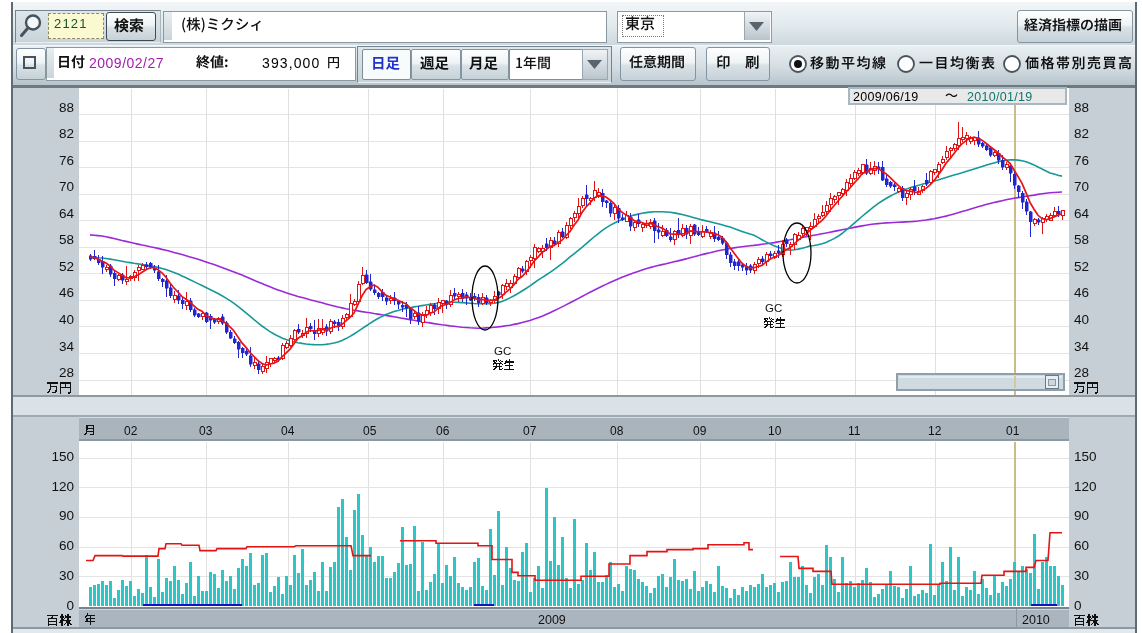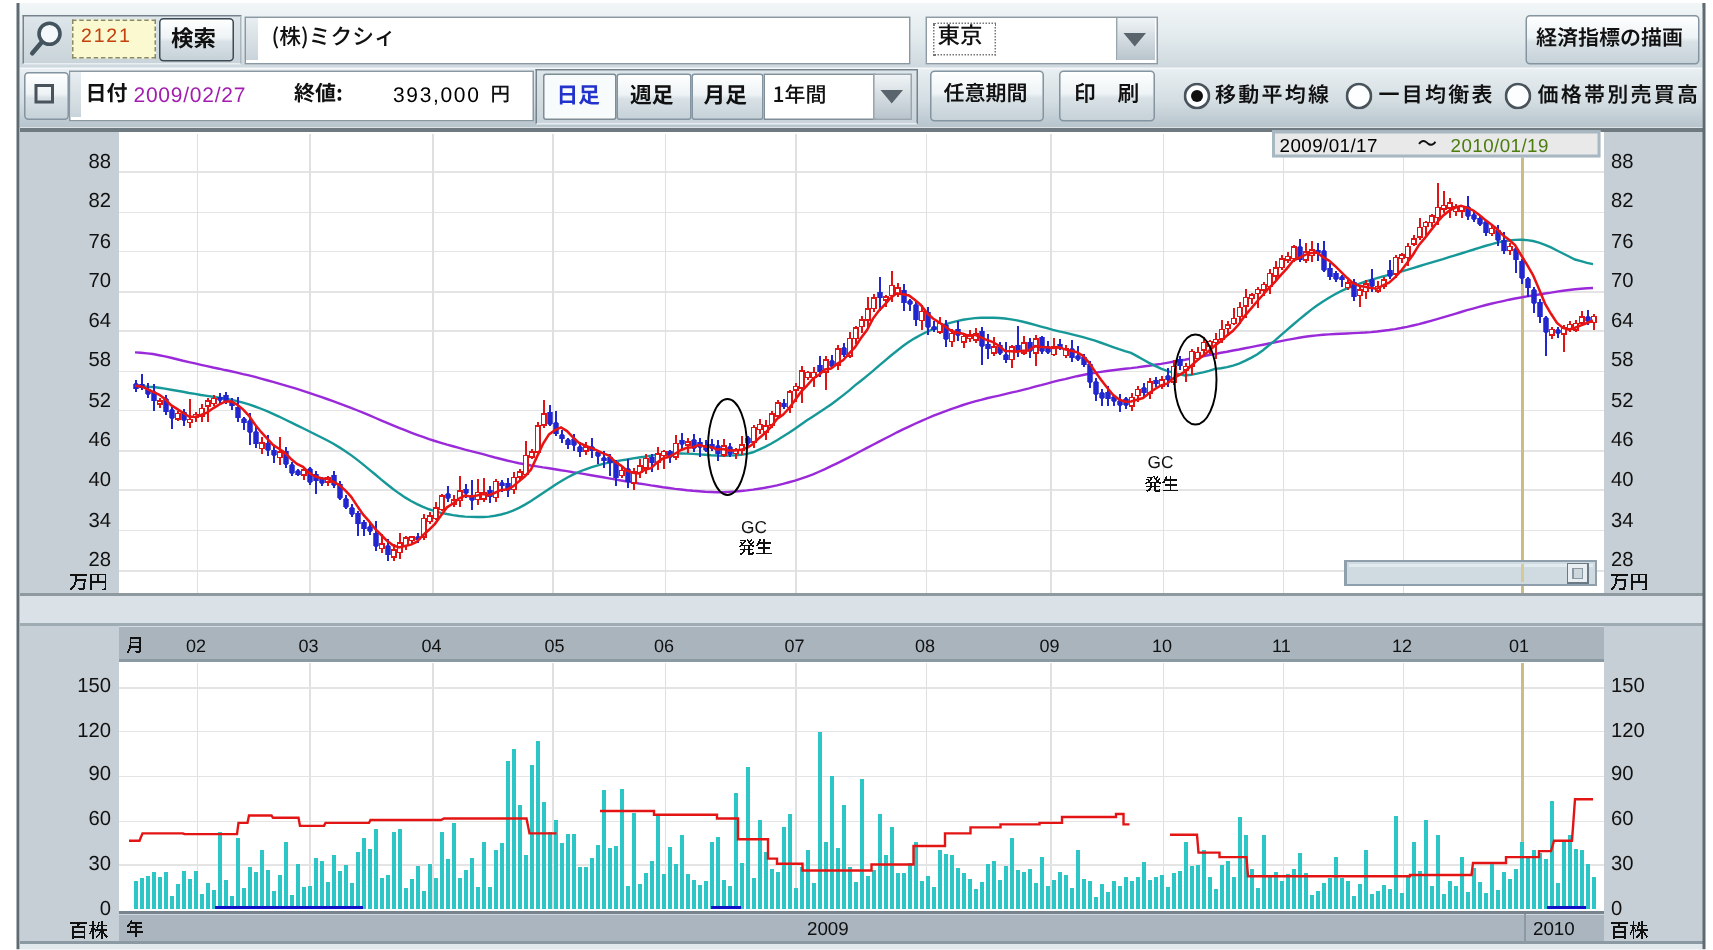--- a/index.html
+++ b/index.html
@@ -159,21 +159,21 @@
 <div style="position:absolute;left:13px;top:46px;width:1122px;height:39px;background:linear-gradient(180deg,#e9eff2 0%,#d3dde2 55%,#b7c4cc 100%)"></div>
 <div style="position:absolute;left:13px;top:45px;width:1122px;height:1px;background:#f4f8fa"></div>
 <div style="position:absolute;left:11px;top:2px;width:2px;height:631px;background:#5f6b73"></div>
 <div style="position:absolute;left:1135px;top:2px;width:2px;height:631px;background:#5f6b73"></div>
 <div style="position:absolute;left:15px;top:10px;width:144px;height:31px;background:linear-gradient(180deg,#dde6ea,#c9d4da);border:1px solid #76828c;border-bottom-color:#e8eef1;border-right-color:#aab6bd"></div>
 <svg style="position:absolute;left:16px;top:11px" width="30" height="29">
 <circle cx="17" cy="11.5" r="7" fill="#f4f8fa" stroke="#44545f" stroke-width="2.4"></circle>
 <line x1="11.5" y1="17.5" x2="5.5" y2="24.5" stroke="#44545f" stroke-width="3" stroke-linecap="round"></line>
 </svg>
 <div style="position:absolute;left:48px;top:13px;width:54px;height:24px;background:#fbf9d0;border:1px dashed #8a8a6a"></div>
-<div style="position:absolute;left:54px;top:16px;font:13px 'Liberation Sans',sans-serif;color:#c2410c;letter-spacing:1.2px">2121</div>
+<div style="position:absolute;left:54px;top:16px;font:13px 'Liberation Sans',sans-serif;color:#14532d;letter-spacing:1.2px">2121</div>
 <div style="position:absolute;left:106px;top:12px;width:48px;height:27px;background:linear-gradient(180deg,#feffff 0%,#eef3f5 45%,#d8e1e6 55%,#c6d2d8 100%);border:1px solid #3e4a54;border-radius:3px;box-shadow:inset 0 1px 0 #fff;"></div>
 <svg style="position:absolute;left:114px;top:18px" width="32" height="18">
       <path transform="translate(0,12.9)" d="M0.67439208984375 -9.646519775390624H5.559898681640624V-7.979674072265625H0.67439208984375ZM2.521171875 -12.745810546875H4.184718017578125V1.3359118652343749H2.521171875ZM2.5229736328125 -8.49538330078125 3.5330969238281247 -8.153074951171874Q3.376497802734375 -7.253074951171874 3.136649780273437 -6.297275390625Q2.8968017578125 -5.341475830078124 2.587803955078125 -4.421526489257812Q2.27880615234375 -3.5015771484375 1.9222576904296873 -2.7007269287109374Q1.5657092285156249 -1.8998767089843749 1.1607092285156249 -1.3214758300781249Q1.030506591796875 -1.677286376953125 0.7851013183593749 -2.145Q0.539696044921875 -2.612713623046875 0.3359912109375 -2.930123291015625Q0.70259033203125 -3.42002197265625 1.034088134765625 -4.078068237304688Q1.3655859375 -4.736114501953125 1.65538330078125 -5.489859008789063Q1.9451806640625 -6.243603515625 2.16747802734375 -7.013096923828124Q2.389775390625 -7.7825903320312495 2.5229736328125 -8.49538330078125ZM4.109718017578125 -7.3638061523437495Q4.233017578125 -7.21380615234375 4.484566040039063 -6.850506591796875Q4.736114501953125 -6.48720703125 5.025162963867187 -6.06060791015625Q5.31421142578125 -5.6340087890624995 5.550759887695312 -5.267409667968749Q5.787308349609375 -4.900810546874999 5.880607910156249 -4.747510986328125L4.9538854980468745 -3.35457275390625Q4.8305859374999995 -3.684876708984375 4.632438354492187 -4.126627807617187Q4.434290771484375 -4.5683789062499995 4.2028436279296875 -5.043429565429687Q3.971396484375 -5.518480224609375 3.758248901367187 -5.930231323242188Q3.5451013183593747 -6.341982421875 3.39840087890625 -6.603885498046875ZM7.232713623046875 -9.288017578125H12.711295166015624V-7.811678466796875H7.232713623046875ZM9.921903076171875 -11.177669677734375Q9.510303955078125 -10.576171875 8.889605712890624 -9.95637451171875Q8.268907470703125 -9.336577148437499 7.52490966796875 -8.788480224609375Q6.7809118652343745 -8.24038330078125 5.99281494140625 -7.842286376953124Q5.8659118652343745 -8.186396484374999 5.613755493164062 -8.623209228515623Q5.36159912109375 -9.06002197265625 5.146193847656249 -9.3456298828125Q5.960991210937499 -9.7020263671875 6.7024383544921875 -10.25432373046875Q7.443885498046875 -10.80662109375 8.05288330078125 -11.450568237304687Q8.661881103515624 -12.094515380859374 9.04677978515625 -12.724211425781249H10.678524169921875Q11.20682373046875 -12.00601318359375 11.874920654296876 -11.362066040039062Q12.543017578125 -10.718118896484375 13.299464721679687 -10.220872192382814Q14.055911865234375 -9.72362548828125 14.835911865234374 -9.42722900390625Q14.588704833984375 -9.1098193359375 14.336548461914063 -8.668057250976563Q14.08439208984375 -8.226295166015625 13.910687255859374 -7.847083740234375Q13.185889892578125 -8.211881103515625 12.425242309570312 -8.757579345703125Q11.6645947265625 -9.303277587890625 11.01479736328125 -9.934775390625Q10.365 -10.566273193359375 9.921903076171875 -11.177669677734375ZM7.62484130859375 -5.479775390625V-4.06682373046875H12.314370117187499V-5.479775390625ZM6.06659912109375 -6.850810546875H13.9344140625V-2.68078857421875H6.06659912109375ZM9.11038330078125 -8.35259033203125H10.73042724609375V-4.520101318359375Q10.73042724609375 -3.693299560546875 10.552077026367186 -2.8430969238281247Q10.373726806640624 -1.9928942871093749 9.880376586914062 -1.2010418701171874Q9.3870263671875 -0.409189453125 8.461226806640624 0.26506164550781247Q7.53542724609375 0.9393127441406249 6.043828125 1.425911865234375Q5.9703259277343745 1.2372070312499999 5.794971313476562 0.978299560546875Q5.61961669921875 0.71939208984375 5.426711425781249 0.4705352783203125Q5.23380615234375 0.221678466796875 5.08020263671875 0.08637451171874999Q6.4481982421875 -0.33842285156249996 7.256244506835937 -0.8682202148437499Q8.064290771484375 -1.398017578125 8.459088134765626 -2.006114501953125Q8.853885498046875 -2.61421142578125 8.982134399414061 -3.259808349609375Q9.11038330078125 -3.9054052734374998 9.11038330078125 -4.57020263671875ZM10.843524169921874 -3.579312744140625Q11.318726806640624 -2.4576123046875 11.890376586914062 -1.78531494140625Q12.4620263671875 -1.113017578125 13.172572631835937 -0.730821533203125Q13.883118896484374 -0.34862548828125 14.737510986328125 -0.087330322265625Q14.42520263671875 0.1865771484375 14.1320947265625 0.5974383544921875Q13.83898681640625 1.008299560546875 13.70038330078125 1.409110107421875Q12.734088134765624 1.0326123046875 11.930839233398437 0.4926123046875Q11.12759033203125 -0.0473876953125 10.482438354492189 -0.9376409912109375Q9.837286376953125 -1.8278942871093748 9.326982421875 -3.255303955078125Z M21.557973632812498 -2.7455859375H23.353524169921876V1.3440087890624999H21.557973632812498ZM21.546273193359376 -12.749110107421874H23.330123291015624V-8.420101318359375H21.546273193359376ZM21.1487841796875 -8.150101318359376 22.780528564453125 -7.3835815429687495Q22.1070263671875 -6.780281982421875 21.37547790527344 -6.20968505859375Q20.643929443359376 -5.6390881347656245 20.024132080078125 -5.237691650390625L18.75659912109375 -5.9223083496093745Q19.15979736328125 -6.21720703125 19.601244506835936 -6.602105712890625Q20.042691650390623 -6.98700439453125 20.45413879394531 -7.394403076171875Q20.8655859375 -7.8018017578125 21.1487841796875 -8.150101318359376ZM24.393885498046874 -7.198502197265625 26.00222900390625 -6.326678466796875Q25.073422851562498 -5.628277587890625 23.999718017578125 -4.919229125976562Q22.92601318359375 -4.2101806640624995 21.845709228515624 -3.577033081054687Q20.7654052734375 -2.9438854980468747 19.813502197265624 -2.459088134765625L18.62457275390625 -3.2790087890625Q19.339775390625 -3.648907470703125 20.1215771484375 -4.122156372070313Q20.903378906249998 -4.5954052734375 21.680980224609375 -5.121154174804687Q22.45858154296875 -5.646903076171875 23.153682861328125 -6.176852416992187Q23.8487841796875 -6.706801757812499 24.393885498046874 -7.198502197265625ZM17.442286376953124 -5.63038330078125 18.614718017578124 -6.640810546875Q19.152916259765625 -6.37921142578125 19.7637158203125 -6.029262084960937Q20.374515380859375 -5.679312744140625 20.937015380859375 -5.317662963867187Q21.499515380859375 -4.9560131835937495 21.859515380859374 -4.64101318359375L20.608480224609373 -3.51538330078125Q20.28358154296875 -3.83038330078125 19.746132202148438 -4.21288330078125Q19.208682861328125 -4.59538330078125 18.602083740234377 -4.97038330078125Q17.995484619140626 -5.34538330078125 17.442286376953124 -5.63038330078125ZM24.471903076171877 -4.448682861328125 25.652735595703124 -5.36220703125Q26.247330322265626 -4.99560791015625 26.926226806640624 -4.522359008789062Q27.605123291015623 -4.049110107421875 28.22162109375 -3.5716607666015623Q28.838118896484374 -3.09421142578125 29.226317138671874 -2.700911865234375L27.963581542968747 -1.6655859375Q27.5987841796875 -2.06218505859375 27.011537475585936 -2.5546343994140623Q26.424290771484372 -3.047083740234375 25.7570947265625 -3.5512335205078123Q25.089898681640626 -4.05538330078125 24.471903076171877 -4.448682861328125ZM24.208480224609374 -1.2101806640625 25.583118896484375 -2.100303955078125Q26.171114501953124 -1.79700439453125 26.865162963867185 -1.3987554931640624Q27.55921142578125 -1.000506591796875 28.198361206054688 -0.5839581298828125Q28.837510986328127 -0.16740966796874998 29.26921142578125 0.17578857421875L27.782669677734376 1.196114501953125Q27.416070556640626 0.852916259765625 26.807821655273436 0.4246673583984375Q26.19957275390625 -0.00358154296875 25.50972473144531 -0.4360308837890625Q24.819876708984374 -0.868480224609375 24.208480224609374 -1.2101806640625ZM15.921295166015625 -3.633017578125Q16.973096923828123 -3.633017578125 18.31904846191406 -3.6379669189453123Q19.665 -3.642916259765625 21.19425109863281 -3.6537158203124998Q22.723502197265624 -3.664515380859375 24.351903076171872 -3.6886651611328123Q25.980303955078124 -3.7128149414062497 27.585303955078125 -3.7344140625L27.4968017578125 -2.3666784667968748Q25.443603515625 -2.2982775878906248 23.351103515625 -2.2282269287109373Q21.258603515624998 -2.15817626953125 19.371002197265625 -2.1031256103515625Q17.48340087890625 -2.0480749511718748 16.00979736328125 -2.02137451171875ZM18.98457275390625 -2.058299560546875 20.69162109375 -1.416881103515625Q20.201722412109376 -0.9035815429687499 19.563473510742188 -0.40693176269531245Q18.925224609375 0.089718017578125 18.237775268554685 0.508817138671875Q17.550325927734374 0.927916259765625 16.913726806640625 1.23781494140625Q16.766722412109374 1.064110107421875 16.5162158203125 0.8227532958984376Q16.265709228515625 0.581396484375 16.003502197265625 0.3517401123046875Q15.741295166015625 0.122083740234375 15.53759033203125 -0.024920654296875Q16.49398681640625 -0.3762158203125 17.44033264160156 -0.9199603271484376Q18.386678466796873 -1.463704833984375 18.98457275390625 -2.058299560546875ZM16.094696044921875 -11.576722412109374H28.875303955078124V-10.030180664062499H16.094696044921875ZM15.964189453125 -9.106519775390625H29.067308349609377V-5.986497802734375H27.2867578125V-7.603480224609375H17.6628369140625V-5.986497802734375H15.964189453125Z" fill="#111111"></path>
     </svg>
 <div style="position:absolute;left:163px;top:11px;width:442px;height:30px;background:#fff;border:1px solid #8a98a2"></div>
 <div style="position:absolute;left:164px;top:12px;width:8px;height:28px;background:linear-gradient(180deg,#e8eef1,#c9d4da)"></div>
 <svg style="position:absolute;left:181px;top:17px" width="85" height="17">
       <path transform="translate(0,12.5)" d="M3.4405604248046875 2.883179504394531Q2.428460601806641 1.229599822998047 1.858900619506836 -0.5768099822998047Q1.2893406372070313 -2.3832197875976564 1.2893406372070313 -4.534439575195313Q1.2893406372070313 -6.685659362792969 1.858900619506836 -8.495259185791015Q2.428460601806641 -10.304859008789062 3.4405604248046875 -11.958438690185547L4.475857238769532 -11.495599822998047Q3.551337097167969 -9.930760070800781 3.1061869201660155 -8.140880035400391Q2.6610367431640625 -6.351 2.6610367431640625 -4.534439575195313Q2.6610367431640625 -2.709759185791016 3.1061869201660155 -0.9239391326904298Q3.551337097167969 0.8618809204101563 4.475857238769532 2.426720672607422Z M11.086699645996095 -6.042437805175782H19.023999114990236V-4.793701416015625H11.086699645996095ZM12.534379150390626 -9.609437805175782H18.57449822998047V-8.360701416015626H12.534379150390626ZM14.436201416015624 -12.237999114990235H15.774257415771483V1.2116190795898438H14.436201416015624ZM13.998881805419924 -5.423 15.074198760986327 -5.091240814208985Q14.657178619384766 -3.956760955810547 14.04063833618164 -2.893331008911133Q13.424098052978515 -1.8299010620117189 12.685757858276368 -0.9517810974121095Q11.94741766357422 -0.0736611328125 11.130197875976563 0.5243187255859375Q11.021738159179687 0.3607591857910156 10.858178619384766 0.16152976989746093Q10.694619079589845 -0.03769964599609375 10.522939575195313 -0.2215590972900391Q10.35126007080078 -0.4054185485839844 10.195820495605469 -0.5301181945800781Q10.986940460205078 -1.0213782653808594 11.709910690307616 -1.7974185485839844Q12.432880920410156 -2.5734588317871094 13.026801239013672 -3.513639221191406Q13.620721557617188 -4.453819610595703 13.998881805419924 -5.423ZM16.266676849365236 -5.3568800354003905Q16.59321713256836 -4.461939575195313 17.09752755737305 -3.5669991149902347Q17.601837982177734 -2.6720586547851566 18.204458389282227 -1.9137083892822266Q18.80707879638672 -1.155358123779297 19.423619079589844 -0.6542381591796875Q19.27455953979492 -0.5359185485839844 19.083450088500975 -0.35205909729003904Q18.89234063720703 -0.16819964599609377 18.719791168212893 0.03508975219726562Q18.547241699218752 0.23837915039062502 18.430662017822268 0.41817861938476564Q17.80600177001953 -0.18966113281250002 17.216431274414063 -1.0735810089111328Q16.626860778808595 -1.9575008850097657 16.131540283203126 -2.987870849609375Q15.636219787597657 -4.018240814208984 15.288799468994142 -5.049480743408203ZM12.25598162841797 -11.54315936279297 13.519218017578126 -11.3245Q13.303457946777343 -9.904079681396485 12.896587982177735 -8.595309539794922Q12.489718017578125 -7.2865393981933595 11.911457946777343 -6.379999114990235Q11.79487826538086 -6.482078796386719 11.59245883178711 -6.614898406982422Q11.390039398193359 -6.7477180175781255 11.183559982299805 -6.872417663574219Q10.97708056640625 -6.997117309570313 10.815260955810547 -7.068457061767578Q11.381921203613281 -7.889157592773438 11.730501327514649 -9.079608123779298Q12.079081451416016 -10.270058654785156 12.25598162841797 -11.54315936279297ZM5.865541168212891 -9.482418548583984H10.981719787597656V-8.209322265625H5.865541168212891ZM7.870602478027344 -12.244379150390625H9.208658477783203V1.2052390441894532H7.870602478027344ZM7.849722442626954 -8.595021911621094 8.624600708007812 -8.29864276123047Q8.460460601806641 -7.404282867431641 8.211060424804689 -6.460912902832032Q7.961660247802735 -5.517542938232422 7.651070053100586 -4.611292938232422Q7.340479858398437 -3.705042938232422 6.981459716796875 -2.9252329559326173Q6.622439575195313 -2.1454229736328125 6.239059539794922 -1.5926830444335938Q6.177579681396484 -1.7887224426269532 6.058679946899414 -2.0366716461181644Q5.9397802124023436 -2.284620849609375 5.805510513305664 -2.529380035400391Q5.671240814208984 -2.7741392211914064 5.54828109741211 -2.9492985839843753Q5.915421203613281 -3.4161987609863282 6.263131362915039 -4.078559097290039Q6.610841522216797 -4.74091943359375 6.917371734619141 -5.505359893798828Q7.223901947021485 -6.269800354003906 7.461992141723633 -7.0655608673095704Q7.7000823364257815 -7.861321380615235 7.849722442626954 -8.595021911621094ZM9.147178619384766 -7.8317416992187505Q9.277678619384766 -7.673981628417969 9.533748672485352 -7.2882815399169925Q9.789818725585938 -6.902581451416016 10.085328796386719 -6.441191345214844Q10.3808388671875 -5.979801239013672 10.629658920288087 -5.5836611328125Q10.878478973388672 -5.1875210266113285 10.971859008789064 -5.021640991210938L10.163921203613281 -4.069863433837891Q10.041541168212891 -4.373203186035156 9.828390991210938 -4.819513168334961Q9.615240814208985 -5.265823150634766 9.366710601806641 -5.753893203735352Q9.118180389404298 -6.241963256835938 8.889660247802734 -6.659273239135743Q8.661140106201172 -7.0765832214355475 8.514400177001953 -7.330042938232422Z M21.377055999755857 2.883179504394531 20.335379150390622 2.426720672607422Q21.259899291992188 0.8618809204101563 21.708239486694335 -0.9239391326904298Q22.156579681396483 -2.709759185791016 22.156579681396483 -4.534439575195313Q22.156579681396483 -6.351 21.708239486694335 -8.140880035400391Q21.259899291992188 -9.930760070800781 20.335379150390622 -11.495599822998047L21.377055999755857 -11.958438690185547Q22.395535858154297 -10.304859008789062 22.961905822753906 -8.495259185791015Q23.528275787353515 -6.685659362792969 23.528275787353515 -4.534439575195313Q23.528275787353515 -2.3832197875976564 22.961905822753906 -0.5768099822998047Q22.395535858154297 1.229599822998047 21.377055999755857 2.883179504394531Z M28.972160247802734 -11.143537628173828Q29.53940017700195 -11.071037628173828 30.323559982299805 -10.936477645874024Q31.107719787597656 -10.80191766357422 31.988739486694335 -10.62704769897461Q32.86975918579101 -10.452177734375 33.74990892028808 -10.24830776977539Q34.63005865478515 -10.044437805175782 35.3956584777832 -9.837377822875977Q36.16125830078125 -9.630317840576172 36.71225830078125 -9.441817840576173L36.125880035400385 -8.024302124023437Q35.60735989379883 -8.219182159423829 34.861190017700196 -8.426242141723634Q34.11502014160156 -8.633302124023437 33.25662040710449 -8.842102035522462Q32.39822067260742 -9.050901947021485 31.521260955810547 -9.237081893920898Q30.64430123901367 -9.423261840820313 29.847961486816406 -9.570001770019532Q29.05162173461914 -9.716741699218751 28.44088180541992 -9.789241699218751ZM28.313280212402343 -7.282478088378906Q29.072499999999998 -7.151978088378907 30.06139973449707 -6.954488159179688Q31.05029946899414 -6.756998229980469 32.104449203491214 -6.520068283081055Q33.15859893798828 -6.283138336181641 34.112698760986326 -6.029388336181641Q35.06679858398437 -5.775638336181641 35.74191854858398 -5.53087826538086L35.17352014160156 -4.111622619628906Q34.54364010620117 -4.356382690429688 33.612160247802734 -4.618252655029297Q32.680680389404294 -4.8801226196289065 31.633780654907227 -5.13155256652832Q30.586880920410156 -5.382982513427734 29.575361221313475 -5.584532424926758Q28.563841522216794 -5.786082336425782 27.77562173461914 -5.903822265625ZM27.543619964599607 -3.0942976989746094Q28.278479858398434 -2.9782976989746097 29.201259628295894 -2.792987716674805Q30.124039398193357 -2.607677734375 31.116999114990236 -2.3820577697753906Q32.10995883178711 -2.1564378051757815 33.073048583984374 -1.9099378051757814Q34.03613833618164 -1.6634378051757814 34.87423815917968 -1.4105577697753908Q35.71233798217773 -1.157677734375 36.30683798217773 -0.9210376281738282L35.67347985839844 0.498218017578125Q35.09173992919922 0.2534579467773438 34.256830123901366 -0.006672088623046857Q33.42192031860351 -0.2668021240234375 32.450710601806634 -0.5205521240234375Q31.479500885009763 -0.7743021240234376 30.483351150512693 -0.9958621063232422Q29.487201416015623 -1.217422088623047 28.58066157531738 -1.391422088623047Q27.67412173461914 -1.565422088623047 26.971741699218747 -1.6733021240234376Z M52.13851748657226 -9.047420318603516Q52.03179769897461 -8.872840637207032 51.924207946777344 -8.624890991210938Q51.81661819458007 -8.376941345214844 51.73889840698242 -8.158281982421876Q51.550398406982424 -7.468081451416016 51.19775830078125 -6.625921203613282Q50.84511819458008 -5.783760955810547 50.3425481414795 -4.907380920410157Q49.839978088378906 -4.031000885009766 49.185738159179685 -3.2300210266113285Q48.17827844238281 -2.0033213806152346 46.79903851318359 -1.0034015045166016Q45.419798583984374 -0.0034816284179687504 43.381678619384765 0.7800980529785156L42.04014276123047 -0.42513833618164065Q43.44026184082031 -0.8398379821777344 44.50456175231933 -1.3989579467773439Q45.56886166381836 -1.9580779113769533 46.391591964721684 -2.6239181060791017Q47.214322265625 -3.28975830078125 47.85522244262695 -4.043178619384766Q48.39578286743164 -4.665519256591797 48.84238313293457 -5.428219787597657Q49.288983398437495 -6.190920318603516 49.61001361083984 -6.952750885009766Q49.931043823242184 -7.714581451416016 50.05632403564453 -8.318942230224609H44.89664099121094L45.449959716796876 -9.622778442382813Q45.6338196105957 -9.622778442382813 46.09085989379882 -9.622778442382813Q46.54790017700195 -9.622778442382813 47.13109063720703 -9.622778442382813Q47.71428109741211 -9.622778442382813 48.28935159301758 -9.622778442382813Q48.864422088623044 -9.622778442382813 49.29478242492675 -9.622778442382813Q49.725142761230465 -9.622778442382813 49.86376272583008 -9.622778442382813Q50.17522244262695 -9.622778442382813 50.46232182312012 -9.660768371582032Q50.74942120361328 -9.69875830078125 50.94836077880859 -9.77299822998047ZM47.33727667236328 -11.281579681396485Q47.12209716796875 -10.955040283203125 46.91503762817383 -10.583260955810548Q46.70797808837891 -10.21148162841797 46.588498229980466 -9.996881805419923Q46.13667861938477 -9.166322265625 45.45198904418945 -8.238902389526368Q44.76729946899414 -7.311482513427735 43.86336952209473 -6.420022354125977Q42.95943957519531 -5.528562194824219 41.84757879638671 -4.776881805419922L40.5710026550293 -5.724598937988281Q41.51524258422852 -6.293578796386719 42.25300265502929 -6.931288955688477Q42.99076272583007 -7.568999114990235 43.53828286743163 -8.21453939819336Q44.0858030090332 -8.860079681396485 44.47643304443359 -9.45486996459961Q44.86706307983398 -10.049660247802734 45.11878286743164 -10.524680389404297Q45.257982513427734 -10.74623992919922 45.41893215942383 -11.131649291992188Q45.57988180541992 -11.517058654785156 45.657601593017574 -11.835478088378906Z M58.234899291992186 -11.289697875976563Q58.57361907958984 -11.105837982177736 59.01441899108886 -10.82714796447754Q59.45521890258789 -10.548457946777344 59.9200888671875 -10.24888789367676Q60.38495883178711 -9.949317840576173 60.79356872558594 -9.681067840576173Q61.20217861938477 -9.412817840576173 61.455638336181636 -9.227218017578126L60.59724081420898 -7.973261840820313Q60.32290106201172 -8.17800177001953 59.91748118591308 -8.453501770019532Q59.51206130981445 -8.729001770019531 59.06169134521484 -9.021321823120118Q58.61132138061523 -9.313641876220704 58.17777146911621 -9.581891876220704Q57.74422155761719 -9.850141876220704 57.411881805419924 -10.04212173461914ZM55.836602478027345 -0.9552574157714844Q56.64396237182617 -1.1002574157714844 57.48409240722656 -1.3255875396728516Q58.324222442626954 -1.5509176635742188 59.15159240722656 -1.8745577697753908Q59.97896237182617 -2.198197875976563 60.733542053222656 -2.614057769775391Q61.948641876220705 -3.310057769775391 62.99148162841797 -4.165847610473633Q64.03432138061524 -5.021637451171875 64.87242120361329 -5.990237274169922Q65.71052102661133 -6.958837097167969 66.28878109741211 -7.983696990966798L67.17153851318359 -6.450761840820313Q66.1977189025879 -4.971182159423829 64.73437915039062 -3.624422088623047Q63.27103939819336 -2.2776620178222657 61.50957968139648 -1.2545420532226563Q60.77645971679687 -0.8357819824218751 59.90703984069824 -0.475602035522461Q59.03761996459961 -0.11542208862304688 58.19488003540039 0.14963789367675784Q57.35214010620117 0.41469787597656255 56.69035989379883 0.541718017578125ZM56.030319610595704 -8.005738159179687Q56.370779327392576 -7.8282583007812505 56.822019256591794 -7.5591383361816415Q57.27325918579101 -7.290018371582032 57.73725918579102 -7.003208389282227Q58.20125918579102 -6.716398406982422 58.60899911499023 -6.457718460083008Q59.01673904418945 -6.199038513183594 59.270198760986325 -6.013438690185547L58.43268127441406 -4.730482513427734Q58.143841522216796 -4.936962371826172 57.73929161071777 -5.206082336425782Q57.334741699218746 -5.475202301025391 56.881181716918945 -5.7660722656250005Q56.42762173461914 -6.056942230224609 55.99088180541992 -6.315622177124023Q55.554141876220704 -6.574302124023438 55.207302124023435 -6.751781982421876Z M69.99382138061523 -3.909777557373047Q70.94908145141602 -4.131917663574219 71.92783145141601 -4.498187805175782Q72.90658145141602 -4.864457946777344 73.76527146911621 -5.2823480529785165Q74.6239614868164 -5.700238159179688 75.20860159301758 -6.052878265380859Q75.90808145141601 -6.475118194580078 76.57392120361328 -7.001468017578125Q77.23976095581054 -7.527817840576172 77.7991707611084 -8.065477645874024Q78.35858056640625 -8.603137451171875 78.72920053100586 -9.068877380371093L79.86309716796875 -7.963980743408204Q79.44723727416992 -7.504620849609376 78.79792773437501 -6.948401062011719Q78.14861819458008 -6.392181274414063 77.39055865478517 -5.840021469116211Q76.63249911499024 -5.28786166381836 75.85877932739258 -4.822121734619141Q75.38955953979492 -4.536761840820312 74.77678984069823 -4.230521911621094Q74.16402014160155 -3.924281982421875 73.4781703186035 -3.6206519470214844Q72.79232049560547 -3.3170219116210937 72.07486033630371 -3.044131805419922Q71.35740017700195 -2.7712416992187503 70.68517950439453 -2.5589614868164063ZM75.05838180541991 -5.188681274414063 76.5976969909668 -5.519860778808594V-0.20473904418945313Q76.5976969909668 0.0261007080078125 76.6049469909668 0.30711033630371093Q76.6121969909668 0.5881199645996094 76.6316269378662 0.8256295928955079Q76.65105688476562 1.0631392211914064 76.68179681396484 1.1907390441894532H74.99052191162109Q75.0131418762207 1.0631392211914064 75.02445185852051 0.8256295928955079Q75.03576184082031 0.5881199645996094 75.04707182312012 0.30711033630371093Q75.05838180541991 0.0261007080078125 75.05838180541991 -0.20473904418945313Z" fill="#111111"></path>
     </svg>
 <div style="position:absolute;left:617px;top:11px;width:153px;height:30px;background:#fff;border:1px solid #8e9aa4"></div>
@@ -246,17 +246,17 @@
 <svg style="position:absolute;left:919px;top:56px" width="80" height="17">
       <path transform="translate(0,12.0)" d="M0.559290771484375 -6.27959814453125H13.4825673828125V-4.635640625H0.559290771484375Z M18.610127685546875 -7.805314453125H26.352491699218753V-6.381588623046875H18.610127685546875ZM18.610127685546875 -4.539262451171875H26.352491699218753V-3.11553662109375H18.610127685546875ZM18.610127685546875 -1.278113525390625H26.352491699218753V0.18789599609375002H18.610127685546875ZM17.5372529296875 -11.0667470703125H27.383366455078125V1.083186767578125H25.795408935546874V-9.596118164062501H19.05016552734375V1.083186767578125H17.5372529296875Z M37.14614184570313 -6.735560302734375H41.32539477539063V-5.38687939453125H37.14614184570313ZM36.43605200195312 -2.36464306640625Q37.06591015625 -2.56512060546875 37.88700708007812 -2.84259814453125Q38.70810400390625 -3.12007568359375 39.63651062011719 -3.45355322265625Q40.56491723632813 -3.78703076171875 41.479252929687505 -4.118127685546875L41.74624584960937 -2.839588623046875Q40.53371630859375 -2.345111083984375 39.283735229492194 -1.8459432373046876Q38.03375415039063 -1.346775390625 37.021276611328126 -0.945394775390625ZM37.78147045898437 -9.591843994140625H43.2471630859375V-8.1681181640625H37.78147045898437ZM42.7929833984375 -9.591843994140625H44.30589599609375Q44.30589599609375 -9.591843994140625 44.301205688476564 -9.449108764648438Q44.296515380859375 -9.30637353515625 44.296515380859375 -9.130877075195313Q44.296515380859375 -8.955380615234375 44.287134765625 -8.857096923828125Q44.21251538085937 -6.4918061523437505 44.13089599609375 -4.835470458984375Q44.049276611328125 -3.179134765625 43.9466572265625 -2.11289599609375Q43.844037841796876 -1.0466572265625 43.69472814941406 -0.43758630371093754Q43.545418457031246 0.17148461914062502 43.33541845703125 0.43762646484375Q43.068992919921875 0.8164775390625 42.769947998046874 0.9638321533203125Q42.47090307617188 1.111186767578125 42.059858154296876 1.17208984375Q41.68171630859375 1.232992919921875 41.100929077148436 1.230754150390625Q40.52014184570312 1.228515380859375 39.904425537109375 1.2006572265625Q39.89042553710937 0.868141845703125 39.75454846191406 0.4325106201171875Q39.61867138671875 -0.00312060546875 39.41258154296875 -0.32625537109375Q40.055872314453126 -0.265635986328125 40.59423400878906 -0.2563262939453125Q41.132595703125 -0.2470166015625 41.38935693359375 -0.2470166015625Q41.594595703125 -0.242397216796875 41.725215087890625 -0.29377783203125Q41.85583447265625 -0.345158447265625 41.97721508789063 -0.489919677734375Q42.1450732421875 -0.667158447265625 42.26862170410156 -1.229397216796875Q42.392170166015624 -1.791635986328125 42.48771862792969 -2.8249716796875Q42.58326708984375 -3.858307373046875 42.655505859375 -5.441907836914062Q42.72774462890625 -7.02550830078125 42.7929833984375 -9.259470458984374ZM37.90911108398438 -11.878037841796875 39.445404296875 -11.536141845703126Q39.146784912109375 -10.458 38.71271398925781 -9.431167846679688Q38.27864306640625 -8.404335693359375 37.75819152832031 -7.51519384765625Q37.237739990234374 -6.626052001953125 36.658978759765624 -5.9634326171875Q36.52317260742188 -6.09923876953125 36.284321533203126 -6.281947998046875Q36.045470458984376 -6.4646572265625 35.79723876953125 -6.64498583984375Q35.54900708007813 -6.825314453125 35.35705908203125 -6.928359375Q36.2202978515625 -7.805172607421875 36.87584631347656 -9.120817993164064Q37.53139477539062 -10.43646337890625 37.90911108398438 -11.878037841796875ZM31.6523876953125 -8.68226953125H36.10467138671875V-7.2631630859375H31.6523876953125ZM33.22749877929687 -11.709044921875H34.684127685546876V-2.4397683105468753H33.22749877929687ZM31.357962158203126 -2.5421655273437502Q31.9693427734375 -2.752023681640625 32.76048461914063 -3.0506430664062503Q33.55162646484375 -3.349262451171875 34.4383876953125 -3.6968818359375Q35.32514892578125 -4.0445012207031255 36.19314892578125 -4.39912060546875L36.521044921875 -3.00353662109375Q35.345328613281254 -2.48553662109375 34.12270922851563 -1.965156005859375Q32.90008984375 -1.444775390625 31.89180615234375 -1.0292529296875Z M50.495186767578126 -3.0077919921875003H56.51028369140625V-1.8044396972656251H50.495186767578126ZM52.004917236328126 -11.7796123046875 53.34421752929688 -11.5735224609375Q52.998695068359375 -10.4574326171875 52.436314453125 -9.300052001953125Q51.873933837890625 -8.14267138671875 50.9777919921875 -7.15314892578125Q50.809224609375 -7.37323876953125 50.49778015136719 -7.62385107421875Q50.186335693359375 -7.87446337890625 49.942865234375 -7.99626953125Q50.48410400390625 -8.551366455078124 50.88065246582032 -9.204392456054688Q51.27720092773438 -9.857418457031251 51.55943969726563 -10.522205688476564Q51.84167846679688 -11.186992919921876 52.004917236328126 -11.7796123046875ZM52.638888916015624 -10.739843994140625H54.4564775390625V-9.592775390625H52.063044921875ZM51.981739990234374 -5.70667138671875V-4.810023681640625H55.07973046875V-5.70667138671875ZM51.981739990234374 -7.55353662109375V-6.67550830078125H55.07973046875V-7.55353662109375ZM50.890955078125 -8.5786572265625H56.21741845703125V-3.784903076171875H50.890955078125ZM53.01348461914063 -8.054052001953124H54.0807470703125V-4.304321533203125H53.01348461914063ZM52.986619384765625 -1.066775390625 53.862359375 -1.933134765625Q54.28669506835938 -1.6626572265625 54.74134045410156 -1.3198699951171875Q55.19598583984375 -0.977082763671875 55.594702148437506 -0.6319149169921875Q55.993418457031254 -0.2867470703125 56.23589599609375 0.011872314453125L55.30387231445312 0.97637353515625Q55.08015600585938 0.673134765625 54.6908203125 0.3139669189453125Q54.30148461914062 -0.045200927734375 53.85621984863281 -0.40905908203125Q53.410955078125 -0.772917236328125 52.986619384765625 -1.066775390625ZM54.081962158203126 -10.739843994140625H54.39571630859375L54.606425537109374 -10.79598583984375L55.55244921875 -10.210619384765625Q55.40768798828125 -9.818619384765626 55.204546142578124 -9.36571630859375Q55.001404296875 -8.912813232421875 54.79595275878906 -8.492529541015625Q54.590501220703125 -8.072245849609375 54.40373999023438 -7.7453427734375Q54.20703076171875 -7.890529541015625 53.902657226562496 -8.073167846679688Q53.59828369140625 -8.25580615234375 53.36419384765625 -8.368231689453125Q53.50405200195313 -8.66237353515625 53.63921984863281 -9.045134765625Q53.7743876953125 -9.427895996093751 53.89324584960937 -9.81289599609375Q54.01210400390625 -10.19789599609375 54.081962158203126 -10.491754150390625ZM52.88201416015625 -3.976425537109375H54.21655322265625Q54.165314453125 -2.9825673828125 54.01845629882813 -2.163425537109375Q53.87159814453125 -1.34428369140625 53.54043029785156 -0.707Q53.209262451171874 -0.06971630859375 52.609572143554686 0.415947998046875Q52.0098818359375 0.9016123046875 51.05297875976562 1.247276611328125Q50.959314453125 1.008425537109375 50.732224609375 0.6899101562500001Q50.505134765625 0.371394775390625 50.294425537109376 0.19344677734375001Q51.11076123046875 -0.081933837890625 51.60740661621094 -0.45517260742187504Q52.10405200195312 -0.8284113769531251 52.36500708007812 -1.3391986083984375Q52.62596215820312 -1.84998583984375 52.73536877441406 -2.500560302734375Q52.844775390625 -3.151134765625 52.88201416015625 -3.976425537109375ZM49.13967846679687 -11.863895996093751 50.49312060546875 -11.358052001953125Q49.937314453125 -10.466104003906251 49.13881799316406 -9.55805908203125Q48.340321533203124 -8.65001416015625 47.55589599609375 -8.005872314453125Q47.4716123046875 -8.160439697265625 47.33587707519531 -8.37591015625Q47.20014184570312 -8.591380615234375 47.05502600097656 -8.80685107421875Q46.90991015625 -9.022321533203126 46.792865234375 -9.153508300781251Q47.23610400390625 -9.50798583984375 47.684033081054686 -9.969843994140625Q48.13196215820312 -10.4317021484375 48.516891235351565 -10.928560302734375Q48.9018203125 -11.42541845703125 49.13967846679687 -11.863895996093751ZM49.38173046875 -8.950619384765625 50.68826953125 -8.486917236328125Q50.29165014648437 -7.651394775390625 49.76419860839844 -6.78773046875Q49.236747070312504 -5.9240661621093755 48.653295532226565 -5.146711547851563Q48.069843994140626 -4.36935693359375 47.491082763671876 -3.781215087890625Q47.425560302734375 -3.9451630859375 47.278134765625 -4.202846313476563Q47.13070922851563 -4.460529541015625 46.969212768554684 -4.722903076171875Q46.80771630859375 -4.985276611328125 46.67667138671875 -5.135224609375Q47.43224584960937 -5.85341845703125 48.164510620117184 -6.8726123046875Q48.896775390625 -7.89180615234375 49.38173046875 -8.950619384765625ZM48.41153662109375 -6.0249833984375005 49.76973999023438 -7.38780615234375 49.774359375 -7.3691867675781255V1.219276611328125H48.41153662109375ZM56.618231689453125 -11.09446337890625H59.819186767578124V-9.745782470703125H56.618231689453125ZM56.417470458984376 -7.501224609375H60.10394799804688V-6.133782470703125H56.417470458984376ZM57.627588623046876 -6.775007080078125H59.03255322265625V-0.409262451171875Q59.03255322265625 0.11001416015625 58.9297919921875 0.4283167724609375Q58.82703076171875 0.7466193847656251 58.4997021484375 0.929186767578125Q58.181754150390624 1.097754150390625 57.726541381835936 1.1445863037109376Q57.27132861328125 1.19141845703125 56.64147045898437 1.19141845703125Q56.61808984375 0.891664306640625 56.50342553710938 0.481865234375Q56.38876123046875 0.072066162109375 56.253096923828124 -0.23230737304687502Q56.63472338867187 -0.218307373046875 56.972607543945315 -0.218307373046875Q57.31049169921875 -0.218307373046875 57.42234985351563 -0.22292675781250001Q57.538969238281254 -0.227546142578125 57.583278930664065 -0.26954614257812504Q57.627588623046876 -0.311546142578125 57.627588623046876 -0.42340429687500003Z M63.31976831054688 -10.8578818359375H74.727134765625V-9.579484619140626H63.31976831054688ZM63.96852954101563 -8.73855322265625H74.181134765625V-7.535200927734375H63.96852954101563ZM62.801768310546876 -6.615456298828125H75.17947045898438V-5.33705908203125H62.801768310546876ZM68.20854370117188 -11.859134765625H69.72607568359375V-5.55658154296875H68.20854370117188ZM68.20434985351562 -6.156231689453125 69.5017919921875 -5.5333427734375Q68.94165014648438 -4.935962158203125 68.21603076171874 -4.373652465820313Q67.49041137695312 -3.8113427734375 66.66448229980469 -3.3261040039062504Q65.83855322265624 -2.8408652343750003 64.96817260742188 -2.4489361572265627Q64.0977919921875 -2.057007080078125 63.2527470703125 -1.791007080078125Q63.1497021484375 -1.973574462890625 62.97644445800781 -2.200735229492188Q62.803186767578126 -2.42789599609375 62.62285815429688 -2.6456761474609376Q62.442529541015624 -2.863456298828125 62.2833427734375 -3.018023681640625Q63.104865234375 -3.2372624511718753 63.956484619140625 -3.5706690673828128Q64.80810400390625 -3.9040756835937502 65.60127185058593 -4.316721069335937Q66.39443969726562 -4.729366455078125 67.06384631347656 -5.195631225585938Q67.7332529296875 -5.66189599609375 68.20434985351562 -6.156231689453125ZM70.37277075195313 -5.9264775390625Q70.75496459960938 -4.508709228515625 71.43780383300782 -3.3544893798828124Q72.12064306640625 -2.20026953125 73.16755322265624 -1.3888369140625Q74.21446337890625 -0.5774042968750001 75.66541845703125 -0.15768798828125Q75.50147045898437 -0.00312060546875 75.31414184570312 0.23342077636718753Q75.12681323242188 0.46996215820312504 74.96055554199219 0.720574462890625Q74.7942978515625 0.971186767578125 74.68663354492188 1.177276611328125Q73.12773046875 0.640515380859375 72.0292978515625 -0.31379431152343756Q70.930865234375 -1.26810400390625 70.19888415527345 -2.61210400390625Q69.46690307617187 -3.9561040039062503 69.00042553710938 -5.65962646484375ZM73.814865234375 -5.0593286132812505 75.05168798828124 -4.1225437011718755Q74.533404296875 -3.740066162109375 73.95478491210937 -3.3600401611328126Q73.37616552734374 -2.98001416015625 72.81168798828125 -2.6443687744140627Q72.24721044921876 -2.308723388671875 71.75273291015625 -2.0523876953125L70.81118676757812 -2.86246337890625Q71.29166430664063 -3.14694091796875 71.83969030761719 -3.5177281494140624Q72.38771630859375 -3.888515380859375 72.91005200195312 -4.294302612304687Q73.4323876953125 -4.70008984375 73.814865234375 -5.0593286132812505ZM63.79001416015625 -0.19073291015625Q64.63043969726563 -0.34921044921875 65.7180330810547 -0.577546142578125Q66.80562646484375 -0.8058818359375001 68.01445861816407 -1.0715272216796876Q69.22329077148437 -1.337172607421875 70.41329077148437 -1.60750830078125L70.55371630859375 -0.25854370117187503Q69.45709692382812 0.007172607421875 68.33016784667969 0.27050830078125Q67.20323876953125 0.533843994140625 66.16016784667968 0.7668699951171876Q65.11709692382813 0.99989599609375 64.24881323242188 1.2003735351562501ZM65.7262080078125 -3.2546855468750002 66.7325673828125 -4.261044921875 67.22973999023438 -4.125096923828125V-0.0481796875H65.7262080078125Z" fill="#111111"></path>
     </svg>
 <svg style="position:absolute;left:1003px;top:55px" width="18" height="18">
       <circle cx="9" cy="9" r="8" fill="#fdfeff" stroke="#49535b" stroke-width="1.8"></circle>
     </svg>
 <svg style="position:absolute;left:1025px;top:56px" width="110" height="17">
       <path transform="translate(0,12.0)" d="M4.415044921875 -10.473560302734375H13.3565673828125V-9.1201181640625H4.415044921875ZM4.568619384765625 -7.2161796875H13.268231689453126V0.8545673828125H11.8209833984375V-5.900260009765625H5.950203369140625V0.933947998046875H4.568619384765625ZM6.8910590820312505 -10.291134765625H8.300784912109375V-6.246633544921875H6.8910590820312505ZM9.419446777343751 -10.300515380859375H10.83855322265625V-6.2560141601562504H9.419446777343751ZM5.196127685546875 -1.19759814453125H12.87971630859375V0.09956030273437501H5.196127685546875ZM7.0223876953125 -6.2604916992187505H8.291404296875001V-0.19529077148437501H7.0223876953125ZM9.419446777343751 -6.269872314453125H10.68846337890625V-0.20467138671875001H9.419446777343751ZM3.31040185546875 -11.821895996093751 4.668605224609375 -11.390955078125Q4.24398583984375 -10.238335693359375 3.6569483746027545 -9.087092638582797Q3.0699109093617585 -7.9358495838062195 2.389806528899629 -6.91659617862186Q1.7097021484375001 -5.8973427734375 0.97694091796875 -5.117962158203125Q0.91141845703125 -5.291290771484375 0.7733026123046876 -5.577044921875Q0.635186767578125 -5.862799072265625 0.48069030761718745 -6.150933837890625Q0.32619384765625 -6.439068603515625 0.19514892578125 -6.612397216796875Q0.824723388671875 -7.2419716796875 1.4021782744651616 -8.081426192120809Q1.9796331602584483 -8.920880704554115 2.470159353566724 -9.879362349347371Q2.960685546875 -10.837843994140625 3.31040185546875 -11.821895996093751ZM1.9622080078125 -7.992865234375 3.362695068359375 -9.397971679687501 3.371933837890625 -9.382463101214135V1.20989599609375H1.9622080078125Z M23.326992919921874 -10.366037841796874H27.090723388671876V-9.078260009765625H23.326992919921874ZM21.9254326171875 -4.003858154296875H27.975276611328127V1.177134765625H26.5280283203125V-2.734841552734375H23.316397216796876V1.223754150390625H21.9254326171875ZM22.49189599609375 -0.594888916015625H27.315007080078125V0.70226953125H22.49189599609375ZM23.553484619140626 -11.873134765625 24.986591064453123 -11.474955078125Q24.603829833984378 -10.5274326171875 24.073997680664064 -9.628768310546874Q23.54416552734375 -8.73010400390625 22.928023681640624 -7.957439697265626Q22.3118818359375 -7.184775390625 21.663120605468748 -6.610633544921875Q21.541314453125 -6.746439697265625 21.330605224609375 -6.940839233398438Q21.11989599609375 -7.1352387695312505 20.89511584472656 -7.3225673828125Q20.670335693359377 -7.50989599609375 20.501768310546876 -7.6223215332031256Q21.463007080078125 -8.368799072265626 22.270316772460937 -9.495728149414063Q23.07762646484375 -10.6226572265625 23.553484619140626 -11.873134765625ZM26.69744677734375 -10.366037841796874H26.959678466796873L27.217148925781252 -10.4221796875L28.163314453125 -9.982000000000001Q27.72007568359375 -8.656335693359376 27.001669067382814 -7.564052001953126Q26.283262451171876 -6.471768310546875 25.35709460449219 -5.608174926757813Q24.4309267578125 -4.74458154296875 23.345784912109373 -4.1002978515625Q22.26064306640625 -3.45601416015625 21.093314453125 -3.026349853515625Q20.95750830078125 -3.297962158203125 20.7116572265625 -3.6609290771484373Q20.46580615234375 -4.02389599609375 20.24571630859375 -4.239366455078125Q21.323999999999998 -4.5707470703125 22.331858154296874 -5.133056762695313Q23.33971630859375 -5.695366455078125 24.200290771484376 -6.451224609375Q25.060865234375 -7.207082763671875 25.704368774414064 -8.133108764648437Q26.347872314453127 -9.059134765625 26.69744677734375 -10.1225673828125ZM23.346888916015626 -9.463290771484376Q23.79026953125 -8.521096923828125 24.604508300781248 -7.56028369140625Q25.4187470703125 -6.599470458984375 26.59215368652344 -5.8136572265624995Q27.765560302734375 -5.027843994140625 29.258373535156252 -4.59426953125Q29.113186767578124 -4.449082763671875 28.932858154296873 -4.2266123046874995Q28.752529541015626 -4.004141845703125 28.597962158203124 -3.7676004638671876Q28.443394775390626 -3.53105908203125 28.33573046875 -3.34373046875Q26.814775390625 -3.88496923828125 25.617917236328125 -4.776278930664063Q24.42105908203125 -5.667588623046875 23.573988159179688 -6.738659545898438Q22.726917236328127 -7.80973046875 22.23201416015625 -8.864633544921876ZM16.15714892578125 -8.934127685546875H21.13723876953125V-7.538543701171875H16.15714892578125ZM18.077640625 -11.859134765625H19.4967470703125V1.205276611328125H18.077640625ZM18.045021240234377 -7.98753662109375 18.924955078125 -7.68792431640625Q18.76171630859375 -6.84792431640625 18.517000000000003 -5.947304931640625Q18.27228369140625 -5.0466855468750005 17.962186767578125 -4.183375854492188Q17.65208984375 -3.320066162109375 17.2906123046875 -2.578066162109375Q16.929134765625 -1.836066162109375 16.537134765625 -1.299304931640625Q16.434231689453124 -1.6038203125000001 16.21659338378906 -1.992619384765625Q15.998955078125 -2.38141845703125 15.82114892578125 -2.653172607421875Q16.185007080078126 -3.1150307617187503 16.520723388671875 -3.7422955322265627Q16.856439697265625 -4.369560302734375 17.15246569824219 -5.0876123046875Q17.44849169921875 -5.805664306640625 17.674517700195313 -6.546955078125Q17.900543701171877 -7.288245849609375 18.045021240234377 -7.98753662109375ZM19.436127685546875 -7.18171630859375Q19.562127685546876 -7.0604775390625 19.813985839843753 -6.773690307617187Q20.065843994140625 -6.486903076171875 20.348011840820313 -6.146496459960938Q20.6301796875 -5.80608984375 20.868037841796877 -5.516992919921875Q21.10589599609375 -5.22789599609375 21.199134765625 -5.102037841796875L20.370723388671877 -3.964066162109375Q20.244723388671876 -4.216349853515625 20.03493615722656 -4.568659545898438Q19.82514892578125 -4.92096923828125 19.585122924804686 -5.298898315429687Q19.345096923828123 -5.676827392578125 19.123619384765625 -6.012827392578125Q18.902141845703124 -6.348827392578126 18.748141845703124 -6.54973046875Z M37.1991630859375 -5.24687939453125H38.679172607421876V1.2003735351562501H37.1991630859375ZM37.227304931640624 -11.854515380859375H38.68855322265625V-7.785560302734376H37.227304931640624ZM33.56058154296875 -3.9244775390625H41.75043969726563V-2.721125244140625H35.01721044921875V0.254127685546875H33.56058154296875ZM41.202595703125 -3.9244775390625H42.682605224609375V-1.149560302734375Q42.682605224609375 -0.648903076171875 42.556321533203125 -0.3657423095703125Q42.430037841796874 -0.08258154296875 42.06532861328125 0.071843994140625Q41.70061938476562 0.221650146484375 41.18233569335938 0.254411376953125Q40.664052001953124 0.287172607421875 39.9644775390625 0.287172607421875Q39.912955078125 -0.017200927734375 39.77952954101563 -0.3637872314453125Q39.64610400390625 -0.71037353515625 39.50105908203125 -0.977224609375Q39.96178247070313 -0.963224609375 40.393260009765626 -0.9585343017578125Q40.824737548828125 -0.953843994140625 40.95521508789062 -0.95846337890625Q41.09983447265625 -0.97246337890625 41.15121508789062 -1.012082763671875Q41.202595703125 -1.0517021484375 41.202595703125 -1.1637021484375ZM31.9833427734375 -6.342709228515625H44.040037841796874V-3.348775390625H42.58817016601563V-5.13935693359375H33.3789267578125V-3.348775390625H31.9833427734375ZM33.868156005859376 -11.77989599609375H35.29664306640625V-8.19226953125H40.68431201171875V-11.77989599609375H42.17846337890625V-7.0218203125H33.868156005859376ZM31.685574462890624 -10.507314453125H44.34242553710938V-9.28058154296875H31.685574462890624Z M54.59882739257812 -10.1556123046875H56.055456298828126V-2.281574462890625H54.59882739257812ZM57.939073242187504 -11.578992919921875H59.42846337890625V-0.6390166015625001Q59.42846337890625 0.048685546875 59.26494091796875 0.40205908203125Q59.10141845703125 0.7554326171875 58.6945673828125 0.94276123046875Q58.283096923828126 1.120709228515625 57.608007080078124 1.1769219970703126Q56.93291723632812 1.233134765625 55.96691723632813 1.228515380859375Q55.93415600585938 1.017664306640625 55.84756262207031 0.7366004638671875Q55.76096923828125 0.45553662109375 55.655614624023436 0.1721630859375Q55.55026000976562 -0.11121044921875001 55.43321508789062 -0.31730029296875Q56.1420283203125 -0.293919677734375 56.748789550781254 -0.2892293701171875Q57.35555078125 -0.2845390625 57.56569262695312 -0.289158447265625Q57.76169262695313 -0.29377783203125 57.85038293457032 -0.37077783203125003Q57.939073242187504 -0.44777783203125 57.939073242187504 -0.64377783203125ZM49.574813232421874 -5.14894091796875H52.8173427734375V-3.833021240234375H49.574813232421874ZM52.16140893554687 -5.14894091796875H53.55237353515625Q53.55237353515625 -5.14894091796875 53.54768322753906 -5.0436572265625Q53.54299291992187 -4.93837353515625 53.54299291992187 -4.805018920898437Q53.54299291992187 -4.671664306640625 53.5336123046875 -4.58276123046875Q53.46837353515625 -2.87532861328125 53.382063842773434 -1.806709228515625Q53.29575415039062 -0.73808984375 53.17675415039062 -0.170947998046875Q53.05775415039062 0.39619384765625 52.861754150390624 0.634335693359375Q52.66070922851563 0.8915224609375 52.420044921875004 0.9921158447265626Q52.17938061523438 1.092709228515625 51.8524775390625 1.13485107421875Q51.57233569335938 1.176992919921875 51.1104775390625 1.181754150390625Q50.648619384765624 1.1865153808593751 50.14476123046875 1.163276611328125Q50.13076123046875 0.8635224609375001 50.02302600097656 0.49355554199218754Q49.91529077148437 0.123588623046875 49.74210400390625 -0.143262451171875Q50.20801416015625 -0.09664306640625 50.60644677734375 -0.0873333740234375Q51.00487939453125 -0.078023681640625 51.186879394531246 -0.078023681640625Q51.354737548828126 -0.078023681640625 51.46204724121094 -0.108404296875Q51.56935693359375 -0.138784912109375 51.662737548828126 -0.24616552734375Q51.788595703125 -0.390784912109375 51.879524780273435 -0.8828818359375Q51.97045385742187 -1.3749787597656251 52.03800231933594 -2.3497919921875Q52.10555078125 -3.324605224609375 52.16140893554687 -4.9196123046875ZM49.08416552734375 -9.880453857421875V-7.740501220703125H51.988080322265624V-9.880453857421875ZM47.7213427734375 -11.205754150390625H53.43532861328125V-6.401200927734375H47.7213427734375ZM49.18096923828125 -6.8266713867187505H50.65159814453125Q50.59559814453125 -5.72067138671875 50.46497875976563 -4.5914326171875Q50.334359375 -3.46219384765625 50.04966906738281 -2.3982647705078124Q49.764978759765626 -1.334335693359375 49.244456298828126 -0.4078841552734375Q48.72393383789063 0.5185673828125 47.88826953125 1.232992919921875Q47.7197021484375 0.956619384765625 47.42708984375 0.6450330810546875Q47.1344775390625 0.33344677734375 46.867484619140626 0.15535693359375Q47.61410400390625 -0.456023681640625 48.057271850585934 -1.2652884521484375Q48.50043969726563 -2.07455322265625 48.72891723632813 -3.0049149169921874Q48.957394775390625 -3.935276611328125 49.04587231445312 -4.912257690429687Q49.13434985351562 -5.88923876953125 49.18096923828125 -6.8266713867187505Z M62.83914892578125 -10.666784912109375H75.17932861328126V-9.289962158203124H62.83914892578125ZM64.1694326171875 -8.23959814453125H73.90518676757813V-6.923678466796875H64.1694326171875ZM63.075588623046876 -6.101366455078125H74.94317260742187V-3.191290771484375H73.43026000976562V-4.752685546875H64.5228369140625V-3.191290771484375H63.075588623046876ZM68.15687939453124 -11.84037353515625H69.721314453125V-7.518141845703125H68.15687939453124ZM69.82792431640625 -4.241574462890625H71.33145629882813V-0.824501220703125Q71.33145629882813 -0.502217529296875 71.44100476074219 -0.4158369140625Q71.55055322265625 -0.329456298828125 71.93750830078125 -0.329456298828125Q72.0307470703125 -0.329456298828125 72.2378699951172 -0.329456298828125Q72.44499291992187 -0.329456298828125 72.69166430664063 -0.329456298828125Q72.93833569335938 -0.329456298828125 73.1570780029297 -0.329456298828125Q73.3758203125 -0.329456298828125 73.4782978515625 -0.329456298828125Q73.720775390625 -0.329456298828125 73.84201416015625 -0.44838537597656253Q73.9632529296875 -0.5673144531250001 74.01687231445312 -0.93803076171875Q74.07049169921875 -1.3087470703125 74.09387231445312 -2.04541845703125Q74.25305908203126 -1.92837353515625 74.49191015625 -1.8136383056640626Q74.73076123046874 -1.698903076171875 74.99068322753905 -1.614619384765625Q75.25060522460937 -1.530335693359375 75.447314453125 -1.47419384765625Q75.37241137695312 -0.48438769531250003 75.18291491699219 0.06196691894531248Q74.99341845703125 0.608321533203125 74.62163830566406 0.8161536865234376Q74.24985815429687 1.02398583984375 73.618865234375 1.02398583984375Q73.4973427734375 1.02398583984375 73.23638769531249 1.02398583984375Q72.9754326171875 1.02398583984375 72.6703096923828 1.02398583984375Q72.36518676757812 1.02398583984375 72.11123168945312 1.02398583984375Q71.85727661132813 1.02398583984375 71.74037353515625 1.02398583984375Q70.9734326171875 1.02398583984375 70.56196215820313 0.857799072265625Q70.15049169921875 0.6916123046875 69.9892080078125 0.2914775390625Q69.82792431640625 -0.1086572265625 69.82792431640625 -0.805739990234375ZM66.36992431640626 -4.24171630859375H67.92497875976562Q67.84573999023438 -3.177858154296875 67.63357214355469 -2.312096923828125Q67.421404296875 -1.446335693359375 66.93833337402344 -0.7671229248046875Q66.45526245117188 -0.08791015625 65.58445629882812 0.41399291992187504Q64.71365014648437 0.91589599609375 63.303134765625 1.256799072265625Q63.24223168945313 1.06008984375 63.104115844726564 0.8188581542968749Q62.966 0.57762646484375 62.797432617187496 0.345775390625Q62.628865234375 0.11392431640625 62.4742978515625 -0.04064306640625Q63.72072338867188 -0.292501220703125 64.46734277343751 -0.66559814453125Q65.21396215820313 -1.038695068359375 65.60098815917969 -1.5515792236328125Q65.98801416015625 -2.06446337890625 66.14634985351563 -2.733515380859375Q66.304685546875 -3.4025673828125003 66.36992431640626 -4.24171630859375Z M86.66679907226563 -10.124775390625V-9.02303076171875H88.616505859375V-10.124775390625ZM83.51807568359375 -10.124775390625V-9.02303076171875H85.4071630859375V-10.124775390625ZM80.41568798828125 -10.124775390625V-9.02303076171875H82.25843969726563V-10.124775390625ZM79.02472338867187 -11.253082763671875H90.073134765625V-7.89010400390625H79.02472338867187ZM81.31168798828125 -4.5812009277343755V-3.7957021484375H87.72960278320312V-4.5812009277343755ZM81.31168798828125 -2.88314892578125V-2.0790307617187502H87.72960278320312V-2.88314892578125ZM81.31168798828125 -6.274633544921875V-5.493754150390625H87.72960278320312V-6.274633544921875ZM79.80353662109376 -7.24808984375H89.29879907226562V-1.114955078125H79.80353662109376ZM85.39735693359376 -0.3774326171875 86.587134765625 -1.154605224609375Q87.38037353515625 -0.911843994140625 88.19482507324219 -0.6200118408203125Q89.00927661132812 -0.3281796875 89.74679907226562 -0.04572814941406249Q90.48432153320313 0.236723388671875 91.01170214843751 0.474723388671875L89.39069970703125 1.237754150390625Q88.9569833984375 1.00437353515625 88.31550585937501 0.7266123046874999Q87.6740283203125 0.44885107421875003 86.92524108886718 0.15939953613281252Q86.17645385742188 -0.130052001953125 85.39735693359376 -0.3774326171875ZM82.23967846679687 -1.173224609375 83.61202368164062 -0.550335693359375Q83.03326245117188 -0.186052001953125 82.27004968261718 0.15716076660156253Q81.5068369140625 0.50037353515625 80.69462414550782 0.7828250732421875Q79.88241137695313 1.0652766113281251 79.15888891601563 1.2706572265625Q79.0417021484375 1.11608984375 78.84030261230468 0.9053806152343751Q78.63890307617187 0.6946713867187501 78.42581323242187 0.49096215820312505Q78.21272338867188 0.2872529296875 78.04415600585938 0.160827392578125Q78.80043969726563 0.02096923828125 79.57751062011718 -0.18657922363281249Q80.35458154296875 -0.394127685546875 81.04989123535157 -0.648366455078125Q81.74520092773437 -0.902605224609375 82.23967846679687 -1.173224609375Z M93.8674326171875 -10.647314453125H106.12318676757812V-9.359536621093751H93.8674326171875ZM99.14302124023438 -11.873276611328125H100.68869506835938V-10.01028369140625H99.14302124023438ZM94.440865234375 -5.045754150390625H104.72944677734375V-3.7954987792968753H95.90687475585938V1.22389599609375H94.440865234375ZM104.15374462890625 -5.045754150390625H105.65727661132813V-0.409262451171875Q105.65727661132813 0.128633544921875 105.52406384277344 0.45386523437500004Q105.39085107421874 0.779096923828125 105.00290307617188 0.95228369140625Q104.61971630859375 1.12085107421875 104.05285815429687 1.15837353515625Q103.486 1.19589599609375 102.68899291992187 1.19589599609375Q102.64685107421874 0.877380615234375 102.50873522949219 0.47458154296875005Q102.37061938476563 0.071782470703125 102.22081323242188 -0.213829833984375Q102.76496923828125 -0.199829833984375 103.24026000976562 -0.1951395263671875Q103.71555078125 -0.19044921875 103.8740283203125 -0.20444921875Q104.03712524414063 -0.209068603515625 104.09543493652345 -0.2579976806640625Q104.15374462890625 -0.3069267578125 104.15374462890625 -0.437404296875ZM97.31171630859374 -3.07914892578125H98.61825537109375V0.67846337890625H97.31171630859374ZM97.98108276367188 -3.07914892578125H102.674V0.016411376953125H97.98108276367188V-1.008709228515625H101.34869970703124V-2.0540283203125H97.98108276367188ZM97.60563598632812 -7.72992431640625V-6.740321533203125H102.30965478515625V-7.72992431640625ZM96.17252954101562 -8.750283691406251H103.82718676757813V-5.71058154296875H96.17252954101562Z" fill="#111111"></path>
     </svg>
 <div style="position:absolute;left:848px;top:87px;width:219px;height:18px;background:#e9e9e9;border:2px solid #a8b8c2;box-sizing:border-box"></div>
-<div style="position:absolute;left:853px;top:90px;font:12.5px 'Liberation Sans',sans-serif;color:#000;letter-spacing:0.3px">2009/01/17</div>
+<div style="position:absolute;left:853px;top:90px;font:12.5px 'Liberation Sans',sans-serif;color:#000;letter-spacing:0.3px">2009/06/19</div>
 <svg style="position:absolute;left:945px;top:89px" width="15" height="15">
       <path transform="translate(0,11.2)" d="M6.036681396484375 -4.488641174316406Q5.55828076171875 -4.966001586914063 5.101200317382812 -5.232761840820313Q4.644119873046875 -5.499522094726562 3.948359619140625 -5.499522094726562Q3.2406387939453123 -5.499522094726562 2.646018127441406 -5.04218179321289Q2.0513974609375 -4.584841491699218 1.6603572387695311 -3.8490410156249997L0.5179203491210937 -4.470439270019531Q1.153880126953125 -5.6284786987304685 2.044119873046875 -6.212958587646484Q2.9343596191406247 -6.797438476562499 3.970199523925781 -6.797438476562499Q4.88071923828125 -6.797438476562499 5.584798889160156 -6.44279849243164Q6.288878540039062 -6.088158508300781 6.963318603515624 -5.391358825683594Q7.44171923828125 -4.919718444824219 7.902439666748046 -4.650098175048829Q8.363160095214843 -4.3804779052734375 9.051640380859375 -4.3804779052734375Q9.759361206054686 -4.3804779052734375 10.353981872558592 -4.837818206787109Q10.948602539062499 -5.295158508300781 11.339642761230468 -6.030958984374999L12.482079650878905 -5.409560729980469Q11.846119873046874 -4.251521301269531 10.955880126953124 -3.6670414123535156Q10.065640380859374 -3.0825615234374997 9.029800476074218 -3.0825615234374997Q8.13228076171875 -3.0825615234374997 7.421701110839844 -3.437201507568359Q6.711121459960937 -3.7918414916992185 6.036681396484375 -4.488641174316406Z" fill="#111111"></path>
     </svg>
-<div style="position:absolute;left:967px;top:90px;font:12.5px 'Liberation Sans',sans-serif;color:#4d7c0f;letter-spacing:0.3px">2010/01/19</div>
+<div style="position:absolute;left:967px;top:90px;font:12.5px 'Liberation Sans',sans-serif;color:#0f766e;letter-spacing:0.3px">2010/01/19</div>
 </div>
 </body></html>

